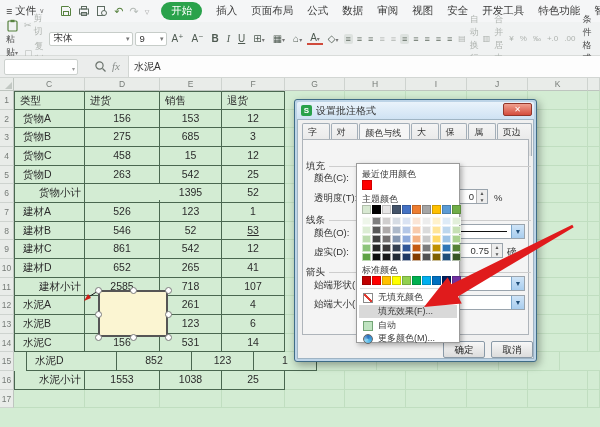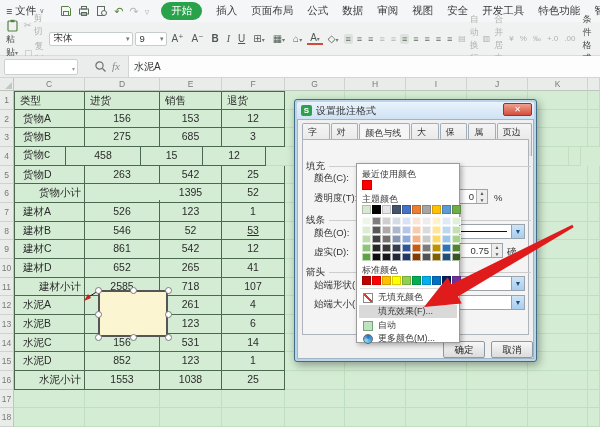--- a/index.html
+++ b/index.html
@@ -335,21 +335,21 @@
         <div class="gcell tcell ac" style="width: 63px;">3</div>
         <div class="gcell sheetcell" style="width: 60px;"></div>
         <div class="gcell sheetcell" style="width: 61px;"></div>
         <div class="gcell sheetcell" style="width: 61px;"></div>
         <div class="gcell sheetcell" style="width: 61px;"></div>
         <div class="gcell sheetcell" style="width: 60px;"></div>
         <div class="gcell sheetcell" style="width: 12px;"></div>
       </div>
       <div class="grow" style="height: 18.667px;">
         <div class="gcell rhdr" style="width: 14px; line-height: 18.667px;">4</div>
-        <div class="gcell tcell ai leftb" style="width: 52px; font-family: Liberation Mono, monospace;">货物C</div>
+        <div class="gcell tcell ai leftb" style="width: 71px;">货物C</div>
         <div class="gcell tcell ac" style="width: 75px;">458</div>
         <div class="gcell tcell ac" style="width: 62px;">15</div>
         <div class="gcell tcell ac" style="width: 63px;">12</div>
         <div class="gcell sheetcell" style="width: 60px;"></div>
         <div class="gcell sheetcell" style="width: 61px;"></div>
         <div class="gcell sheetcell" style="width: 61px;"></div>
         <div class="gcell sheetcell" style="width: 61px;"></div>
         <div class="gcell sheetcell" style="width: 60px;"></div>
         <div class="gcell sheetcell" style="width: 12px;"></div>
       </div>
@@ -478,21 +478,21 @@
         <div class="gcell tcell ac" style="width: 63px;">14</div>
         <div class="gcell sheetcell" style="width: 60px;"></div>
         <div class="gcell sheetcell" style="width: 61px;"></div>
         <div class="gcell sheetcell" style="width: 61px;"></div>
         <div class="gcell sheetcell" style="width: 61px;"></div>
         <div class="gcell sheetcell" style="width: 60px;"></div>
         <div class="gcell sheetcell" style="width: 12px;"></div>
       </div>
       <div class="grow" style="height: 18.667px;">
         <div class="gcell rhdr" style="width: 14px; line-height: 18.667px;">15</div>
-        <div class="gcell tcell ai leftb" style="width: 71px;">水泥D</div>
+        <div class="gcell tcell ai leftb" style="width: 91px; margin-left: 12px;">水泥D</div>
         <div class="gcell tcell ac" style="width: 75px;">852</div>
         <div class="gcell tcell ac" style="width: 62px;">123</div>
         <div class="gcell tcell ac" style="width: 63px;">1</div>
         <div class="gcell sheetcell" style="width: 60px;"></div>
         <div class="gcell sheetcell" style="width: 61px;"></div>
         <div class="gcell sheetcell" style="width: 61px;"></div>
         <div class="gcell sheetcell" style="width: 61px;"></div>
         <div class="gcell sheetcell" style="width: 60px;"></div>
         <div class="gcell sheetcell" style="width: 12px;"></div>
       </div>
@@ -504,33 +504,20 @@
         <div class="gcell tcell ac" style="width: 63px;">25</div>
         <div class="gcell sheetcell" style="width: 60px;"></div>
         <div class="gcell sheetcell" style="width: 61px;"></div>
         <div class="gcell sheetcell" style="width: 61px;"></div>
         <div class="gcell sheetcell" style="width: 61px;"></div>
         <div class="gcell sheetcell" style="width: 60px;"></div>
         <div class="gcell sheetcell" style="width: 12px;"></div>
       </div>
       <div class="grow" style="height: 18.667px;">
         <div class="gcell rhdr" style="width: 14px; line-height: 18.667px;">17</div>
-        <div class="gcell sheetcell" style="width: 71px;"></div>
-        <div class="gcell sheetcell" style="width: 75px;"></div>
-        <div class="gcell sheetcell" style="width: 62px;"></div>
-        <div class="gcell sheetcell" style="width: 63px;"></div>
-        <div class="gcell sheetcell" style="width: 60px;"></div>
-        <div class="gcell sheetcell" style="width: 61px;"></div>
-        <div class="gcell sheetcell" style="width: 61px;"></div>
-        <div class="gcell sheetcell" style="width: 61px;"></div>
-        <div class="gcell sheetcell" style="width: 60px;"></div>
-        <div class="gcell sheetcell" style="width: 12px;"></div>
-      </div>
-      <div class="grow" style="height: 18.667px;">
-        <div class="gcell rhdr" style="width: 14px; line-height: 18.667px;">18</div>
         <div class="gcell sheetcell" style="width: 71px;"></div>
         <div class="gcell sheetcell" style="width: 75px;"></div>
         <div class="gcell sheetcell" style="width: 62px;"></div>
         <div class="gcell sheetcell" style="width: 63px;"></div>
         <div class="gcell sheetcell" style="width: 60px;"></div>
         <div class="gcell sheetcell" style="width: 61px;"></div>
         <div class="gcell sheetcell" style="width: 61px;"></div>
         <div class="gcell sheetcell" style="width: 61px;"></div>
         <div class="gcell sheetcell" style="width: 60px;"></div>
         <div class="gcell sheetcell" style="width: 12px;"></div>

